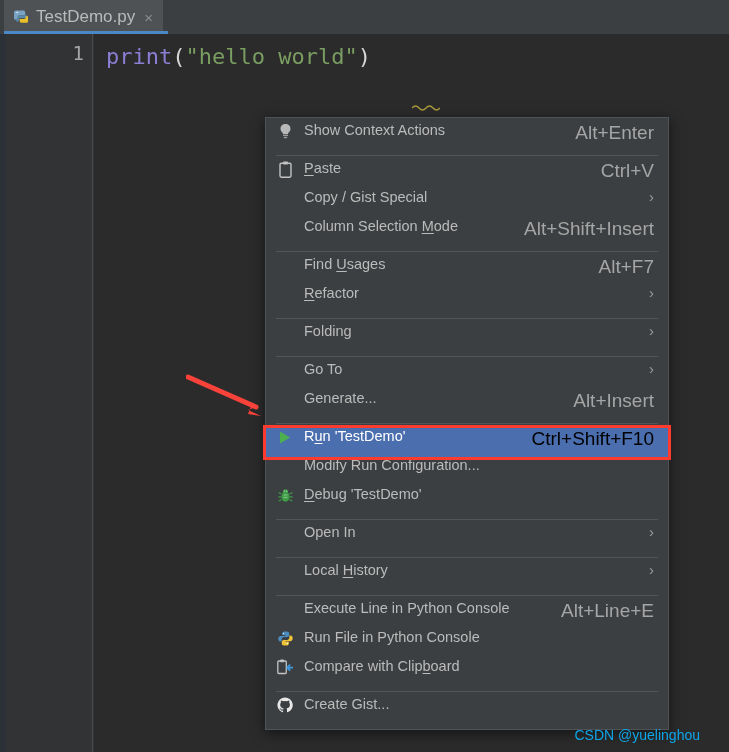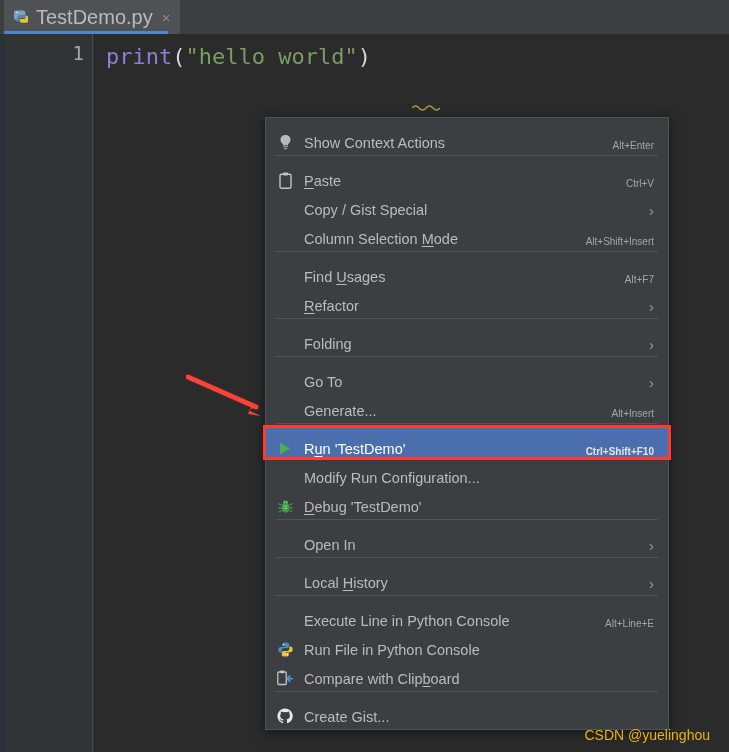--- a/index.html
+++ b/index.html
@@ -19,21 +19,21 @@
   .tab {
     position:absolute; left:4px; top:0; height:34px;
     display:flex; align-items:center; gap:7px;
     padding:0 10px 0 10px;
     background:#4e5254;
   }
   .tab-underline {
     position:absolute; left:4px; top:31px; width:164px; height:3px;
     background:#4a88c7;
   }
-  .tab-label { color:#bbbbbb; font-size:20px; white-space:nowrap; }
+  .tab-label { color:#bbbbbb; font-size:17px; white-space:nowrap; }
   .tab-close { color:#8c8c8c; font-size:15px; line-height:1; margin-left:2px; cursor:pointer; }
   .pyicon { width:15px; height:16px; position:relative; display:inline-block; }
 
   
   .edge-strip {
     position:absolute; left:0; top:34px; width:6px; height:718px;
     background:#2b3137;
   }
   .gutter {
     position:absolute; left:6px; top:34px; width:87px; height:718px;
@@ -62,50 +62,50 @@
   
   .menu {
     position:absolute; left:265px; top:117px; width:404px;
     background:#3c3f41;
     border:1px solid #4f5355;
     box-shadow:0 3px 12px rgba(0,0,0,.55);
     padding:4px 0 4px 0;
   }
   .mi {
     position:relative;
-    display:flex; align-items:flex-end;
+    display:flex; align-items:flex-start;
     height:29px;
     padding:0 14px 0 8px;
     color:#bbbbbb; font-size:14.5px;
     cursor:default;
   }
   .mi .ico {
     width:22px; min-width:22px; height:18px;
     display:flex; align-items:center; justify-content:center;
     margin-right:8px;
   }
   .mi .lbl { flex:1; white-space:nowrap; }
   .mi .lbl u { text-decoration:underline; text-underline-offset:2px; }
-  .mi .acc { color:#a5a5a5; font-size:10px; white-space:nowrap; margin-left:16px; }
+  .mi .acc { color:#a5a5a5; font-size:19px; white-space:nowrap; margin-left:16px; }
   .mi .arrow { color:#9b9b9b; font-size:15px; margin-left:16px; line-height:1; }
   .mi.sel { background:#4b6eaf; color:#ffffff; }
-  .mi.sel .acc { color:#e5e5e5;font-weight:bold; }
+  .mi.sel .acc { color:#000000; }
   .sep { height:1px; background:#515557; margin:4px 10px 4px 10px; }
 
   
   .redbox {
     position:absolute; left:262px; top:419px; width:412px; height:32px;
     border:3px solid #ff3b30; pointer-events:none;
   }
   
   .arrow-svg { position:absolute; left:186px; top:374px; }
 
   .watermark {
-    position:absolute; right:19px; bottom:9px;
-    color:#eab308; font-size:14px;
+    position:absolute; right:29px; bottom:9px;
+    color:#0ea5e9; font-size:14px;
   }
 </style>
 </head>
 <body>
 
 <div id="app">
 
   <div class="tabbar">
     <div class="tab" id="tab-el">
       <span class="pyicon">

